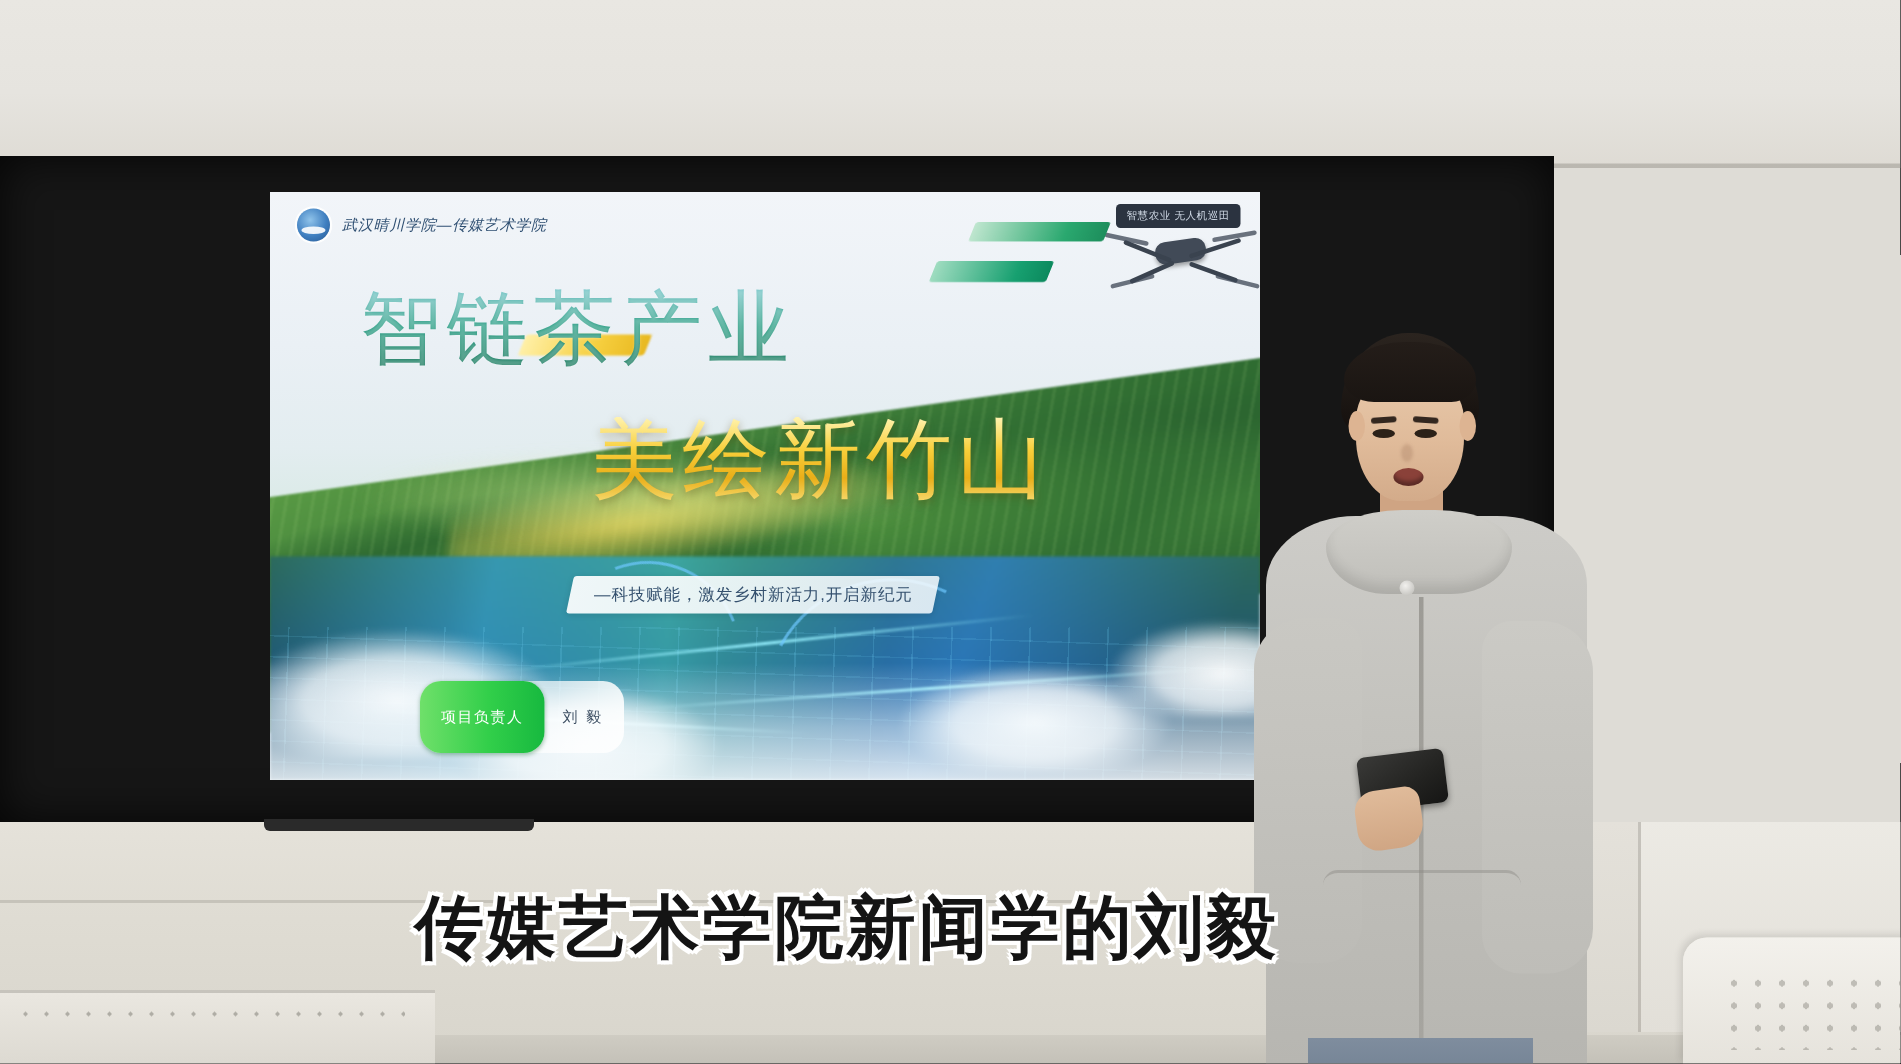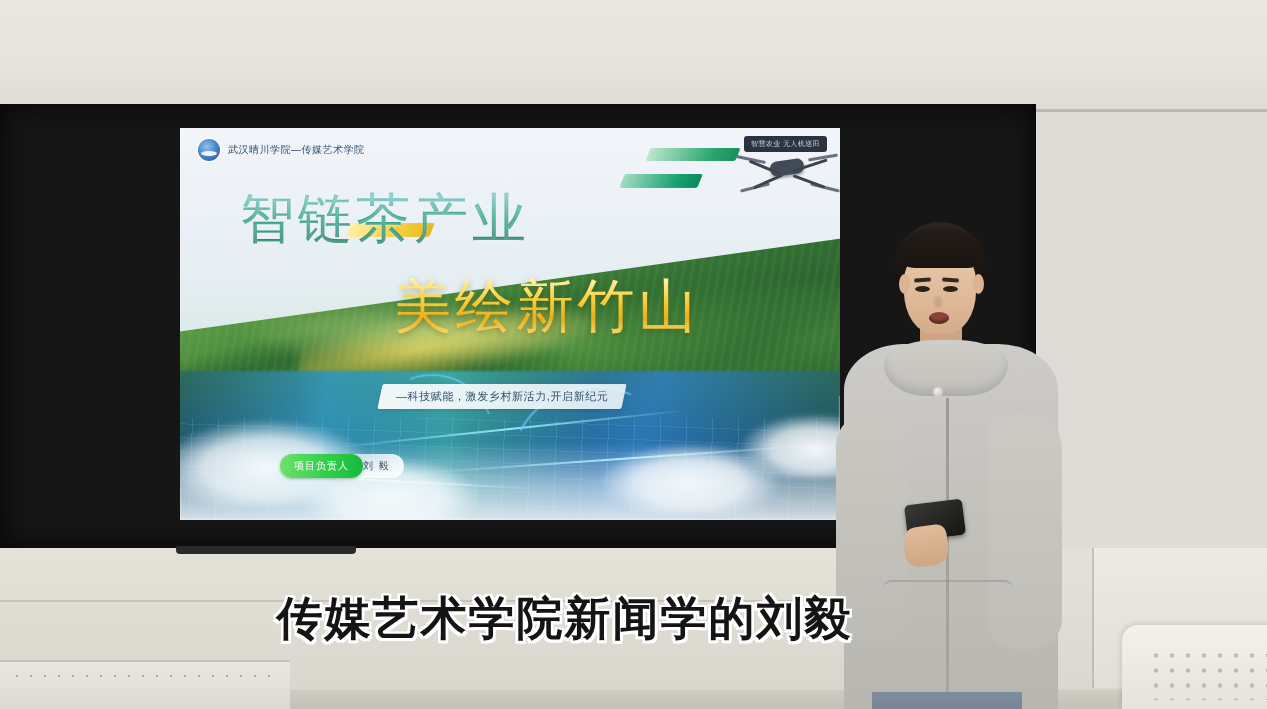--- a/index.html
+++ b/index.html
@@ -208,20 +208,21 @@
     position: absolute; left: 3px; bottom: 5px; width: 16px; height: 5px;
     border-radius: 50%;
     background: rgba(255,255,255,.9);
   }
   .school-name {
     font-size: 10px;
     color: #2f4f72;
     letter-spacing: .5px;
     filter: blur(.35px);
     white-space: nowrap;
+    font-style: italic;
   }
 
   
   .drone-wrap { position: absolute; left: 556px; top: 8px; width: 110px; height: 62px; }
   .drone-label {
     position: absolute; left: 8px; top: 0;
     background: #2b3340; color: #cfd8e4;
     font-size: 7px; padding: 3px 7px; border-radius: 3px;
     letter-spacing: .4px; filter: blur(.5px); white-space: nowrap;
   }
@@ -310,29 +311,30 @@
   .credit-group {
     display: flex; align-items: center;
     background: linear-gradient(90deg, rgba(255,255,255,.35), rgba(255,255,255,.88));
     border-radius: 14px;
     padding-right: 14px;
   }
   .pill {
     background: linear-gradient(90deg,#6fe06a 0%, #32cf4a 55%, #17b93f 100%);
     color: #ffffff;
     font-size: 10px;
-    padding: 5px 14px;
+    padding: 17px 14px;
     border-radius: 14px;
     letter-spacing: 1px;
     filter: blur(.35px);
     white-space: nowrap;
     box-shadow: 0 1px 3px rgba(0,90,30,.35);
   }
   .credit-value {
     font-size: 10px; color: #3d4f63;
+    padding-left: 12px;
     letter-spacing: 1.5px;
     filter: blur(.5px);
     white-space: nowrap;
   }
 
   
   .presenter { position: absolute; left: 836px; top: 222px; width: 230px; height: 487px; }
   .hair {
     position: absolute; left: 58px; top: 0; width: 92px; height: 74px;
     background: linear-gradient(180deg,#2b241f 0%, #191411 70%, #120e0c 100%);

